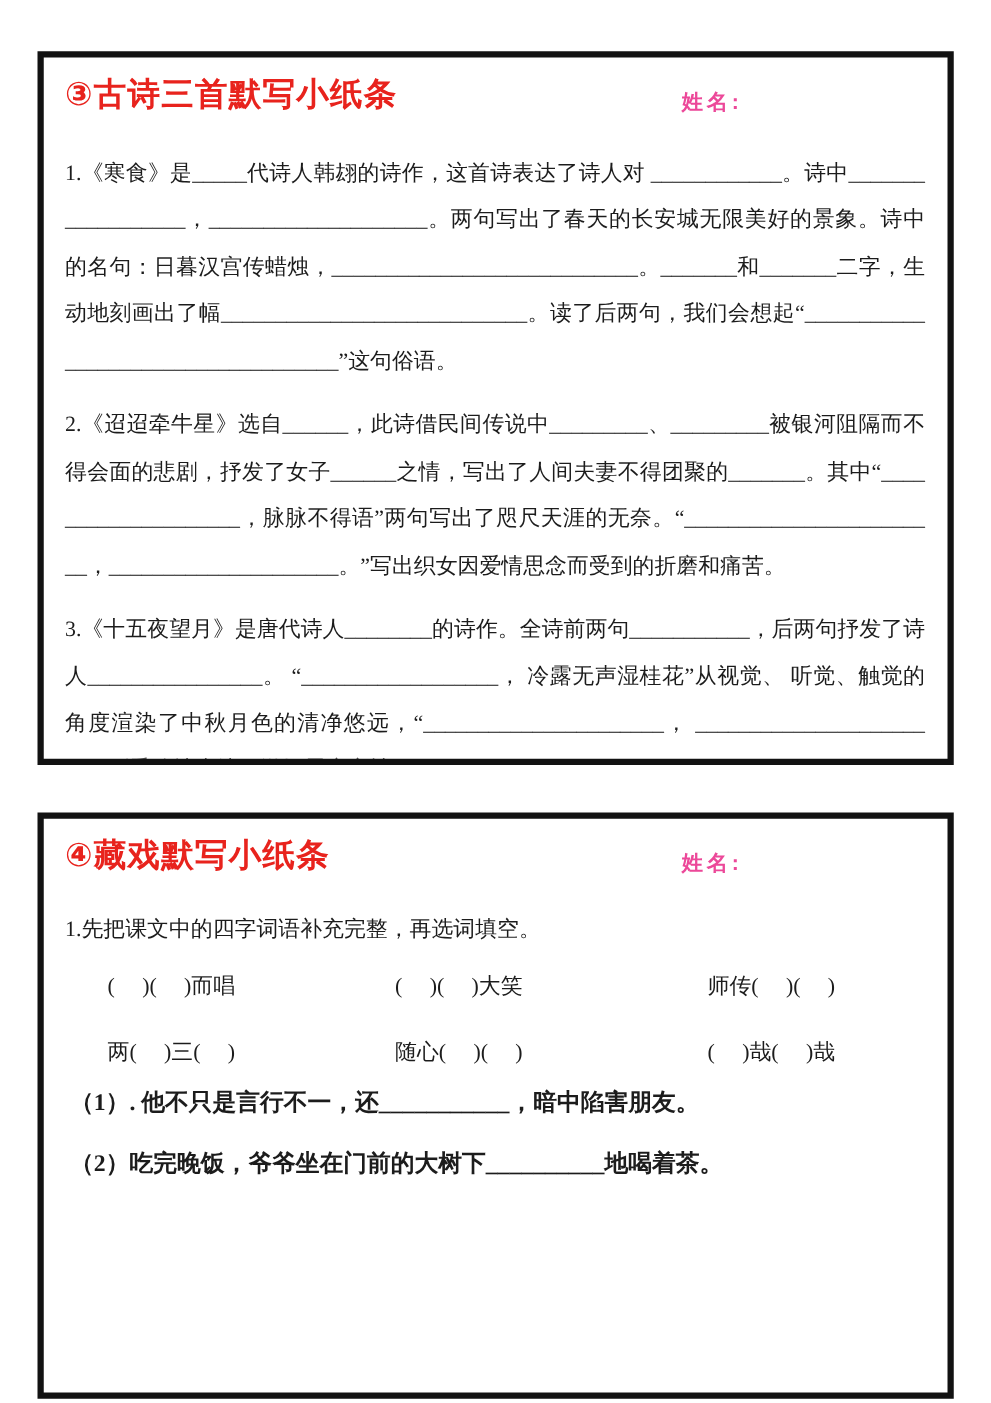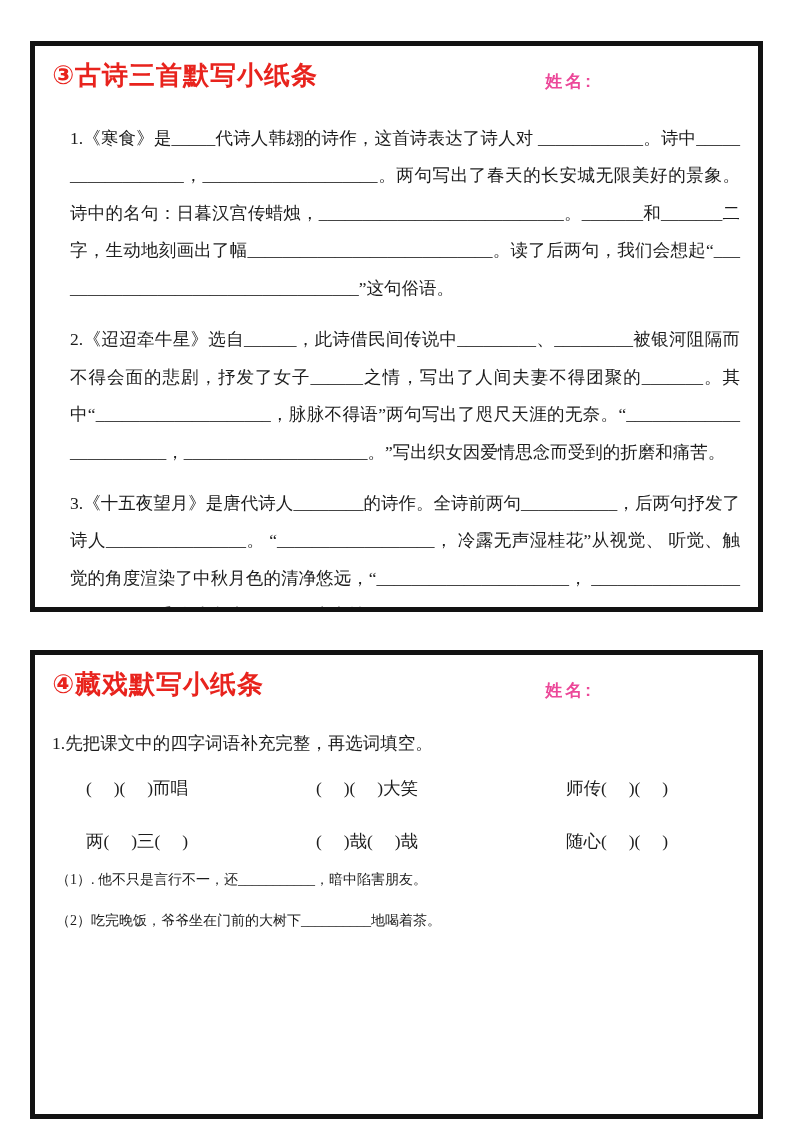--- a/index.html
+++ b/index.html
@@ -46,42 +46,43 @@
     position: absolute;
     top: 10px;
     right: 146px;
     font-family: "Liberation Sans", "DejaVu Sans", sans-serif;
     font-weight: bold;
     font-size: 17px;
     letter-spacing: 3px;
     color: #ec4899;
   }
   .para {
-    margin: 14px 0 12px 18px;
+    margin: 14px 0 12px 0;
     font-size: 17.5px;
     line-height: 2.14;
     text-align: justify;
     word-break: break-all;
   }
   .para.tight { margin: 10px 0 6px 0; }
   .word-grid {
     display: grid;
     grid-template-columns: 230px 250px auto;
     padding-left: 34px;
     font-size: 17.5px;
     line-height: 1.4;
     margin: 14px 0 16px 0;
     row-gap: 28px;
     white-space: pre;
   }
   .sub-item {
     margin: 8px 0 20px 4px;
-    font-size: 14px;
+    font-size: 19px;
     line-height: 1.5;
     word-break: break-all;
+    font-weight: bold;
   }
 </style>
 </head>
 <body>
 
 <div class="page">
 
   <section class="card card-poems">
     <header class="card-header">
       <h1 class="card-title">③古诗三首默写小纸条</h1>
@@ -96,20 +97,20 @@
     <header class="card-header">
       <h1 class="card-title">④藏戏默写小纸条</h1>
       <span class="name-label">姓名:</span>
     </header>
     <p class="para tight">1.先把课文中的四字词语补充完整，再选词填空。</p>
     <div class="word-grid">
       <span>(     )(     )而唱</span>
       <span>(     )(     )大笑</span>
       <span>师传(     )(     )</span>
       <span>两(     )三(     )</span>
+      <span>随心(     )(     )</span>
       <span>(     )哉(     )哉</span>
-      <span>随心(     )(     )</span>
     </div>
     <p class="sub-item">（1）. 他不只是言行不一，还___________，暗中陷害朋友。</p>
     <p class="sub-item">（2）吃完晚饭，爷爷坐在门前的大树下__________地喝着茶。</p>
   </section>
 
 </div>
 
 </body></html>

